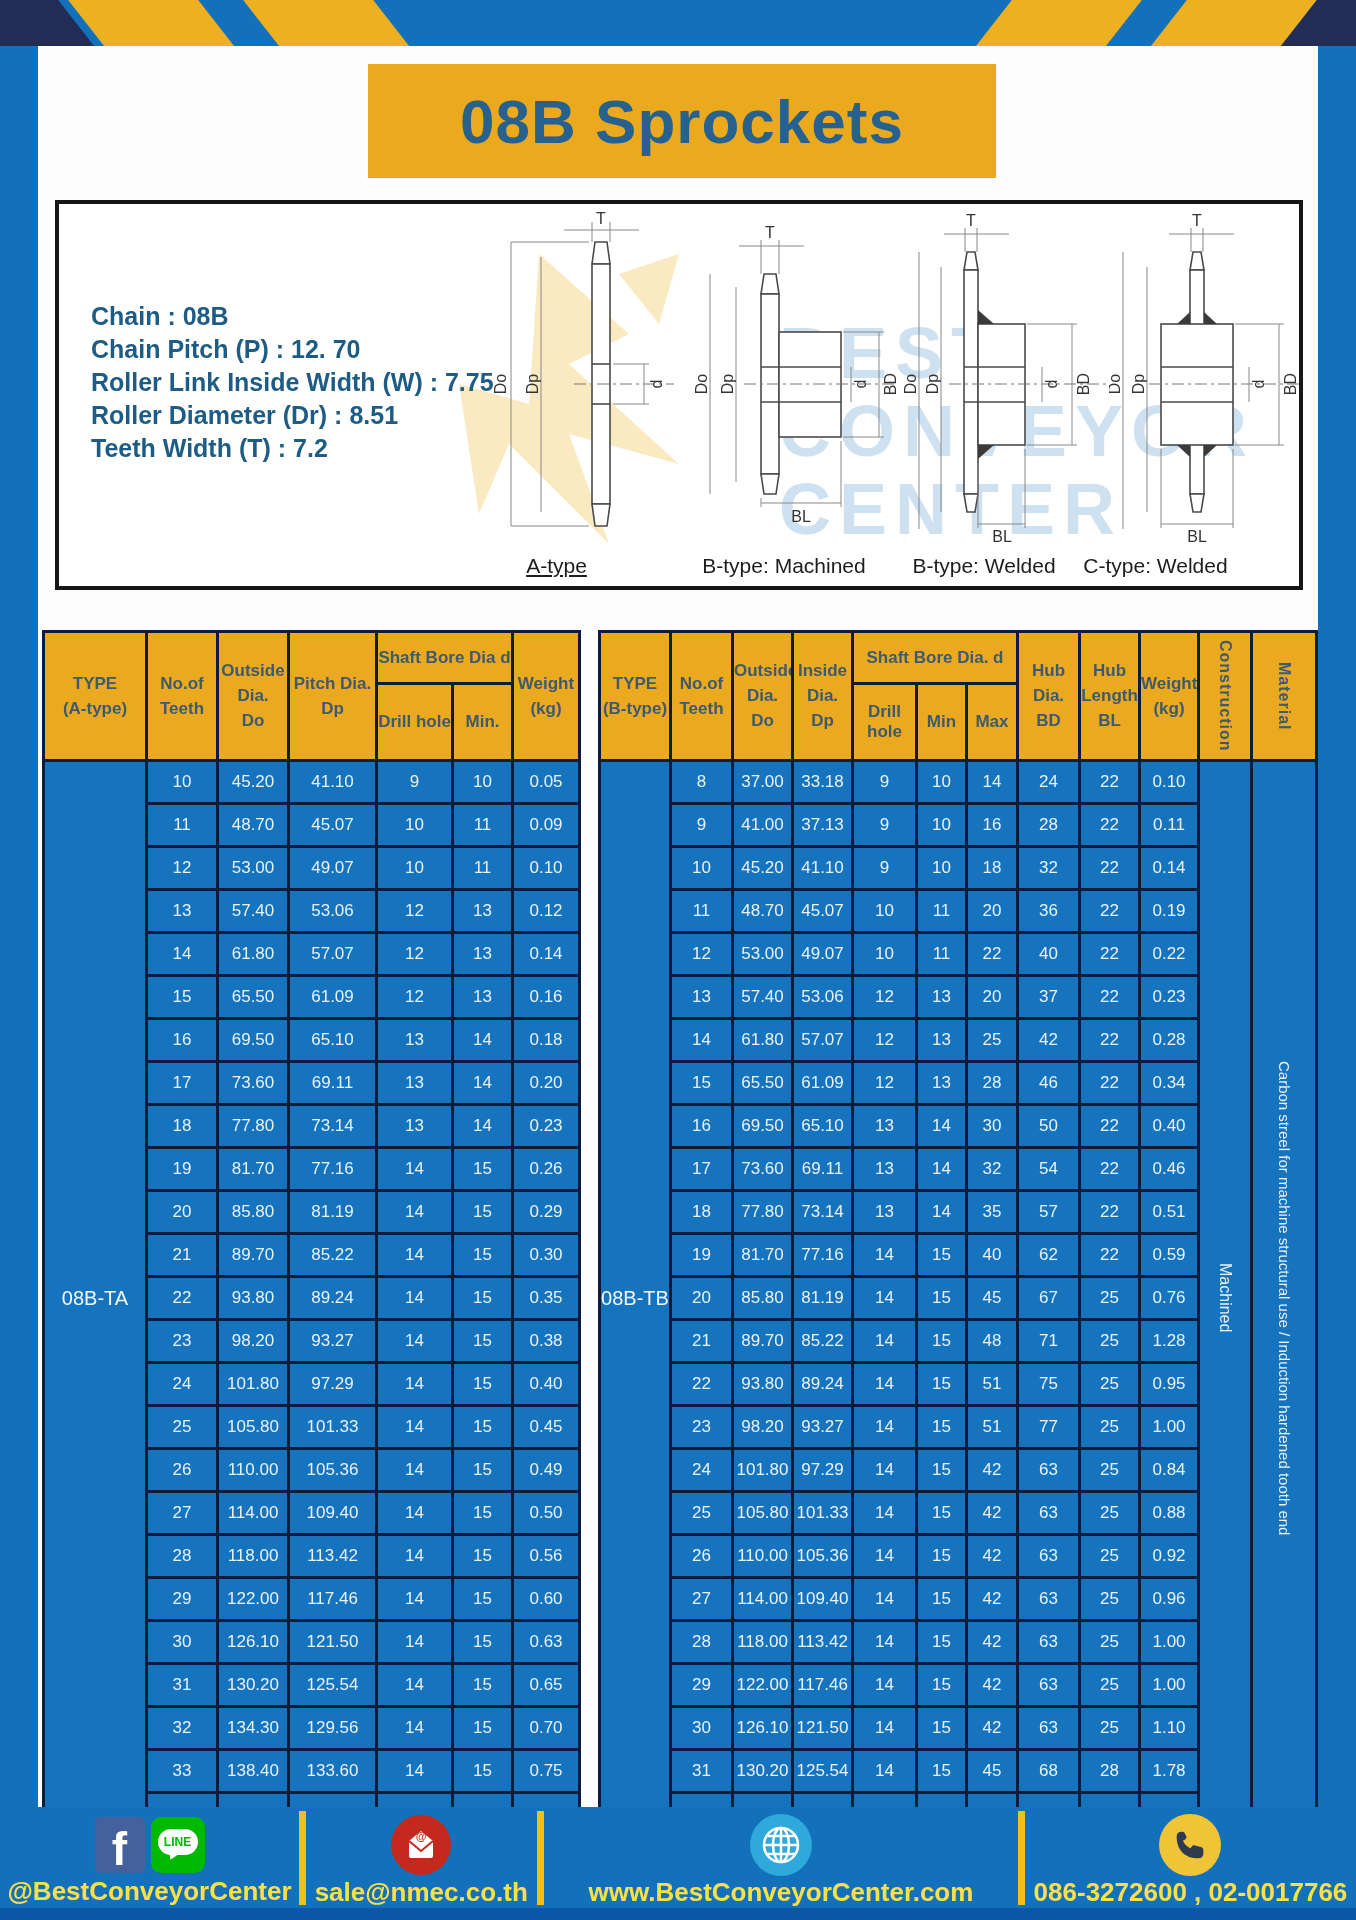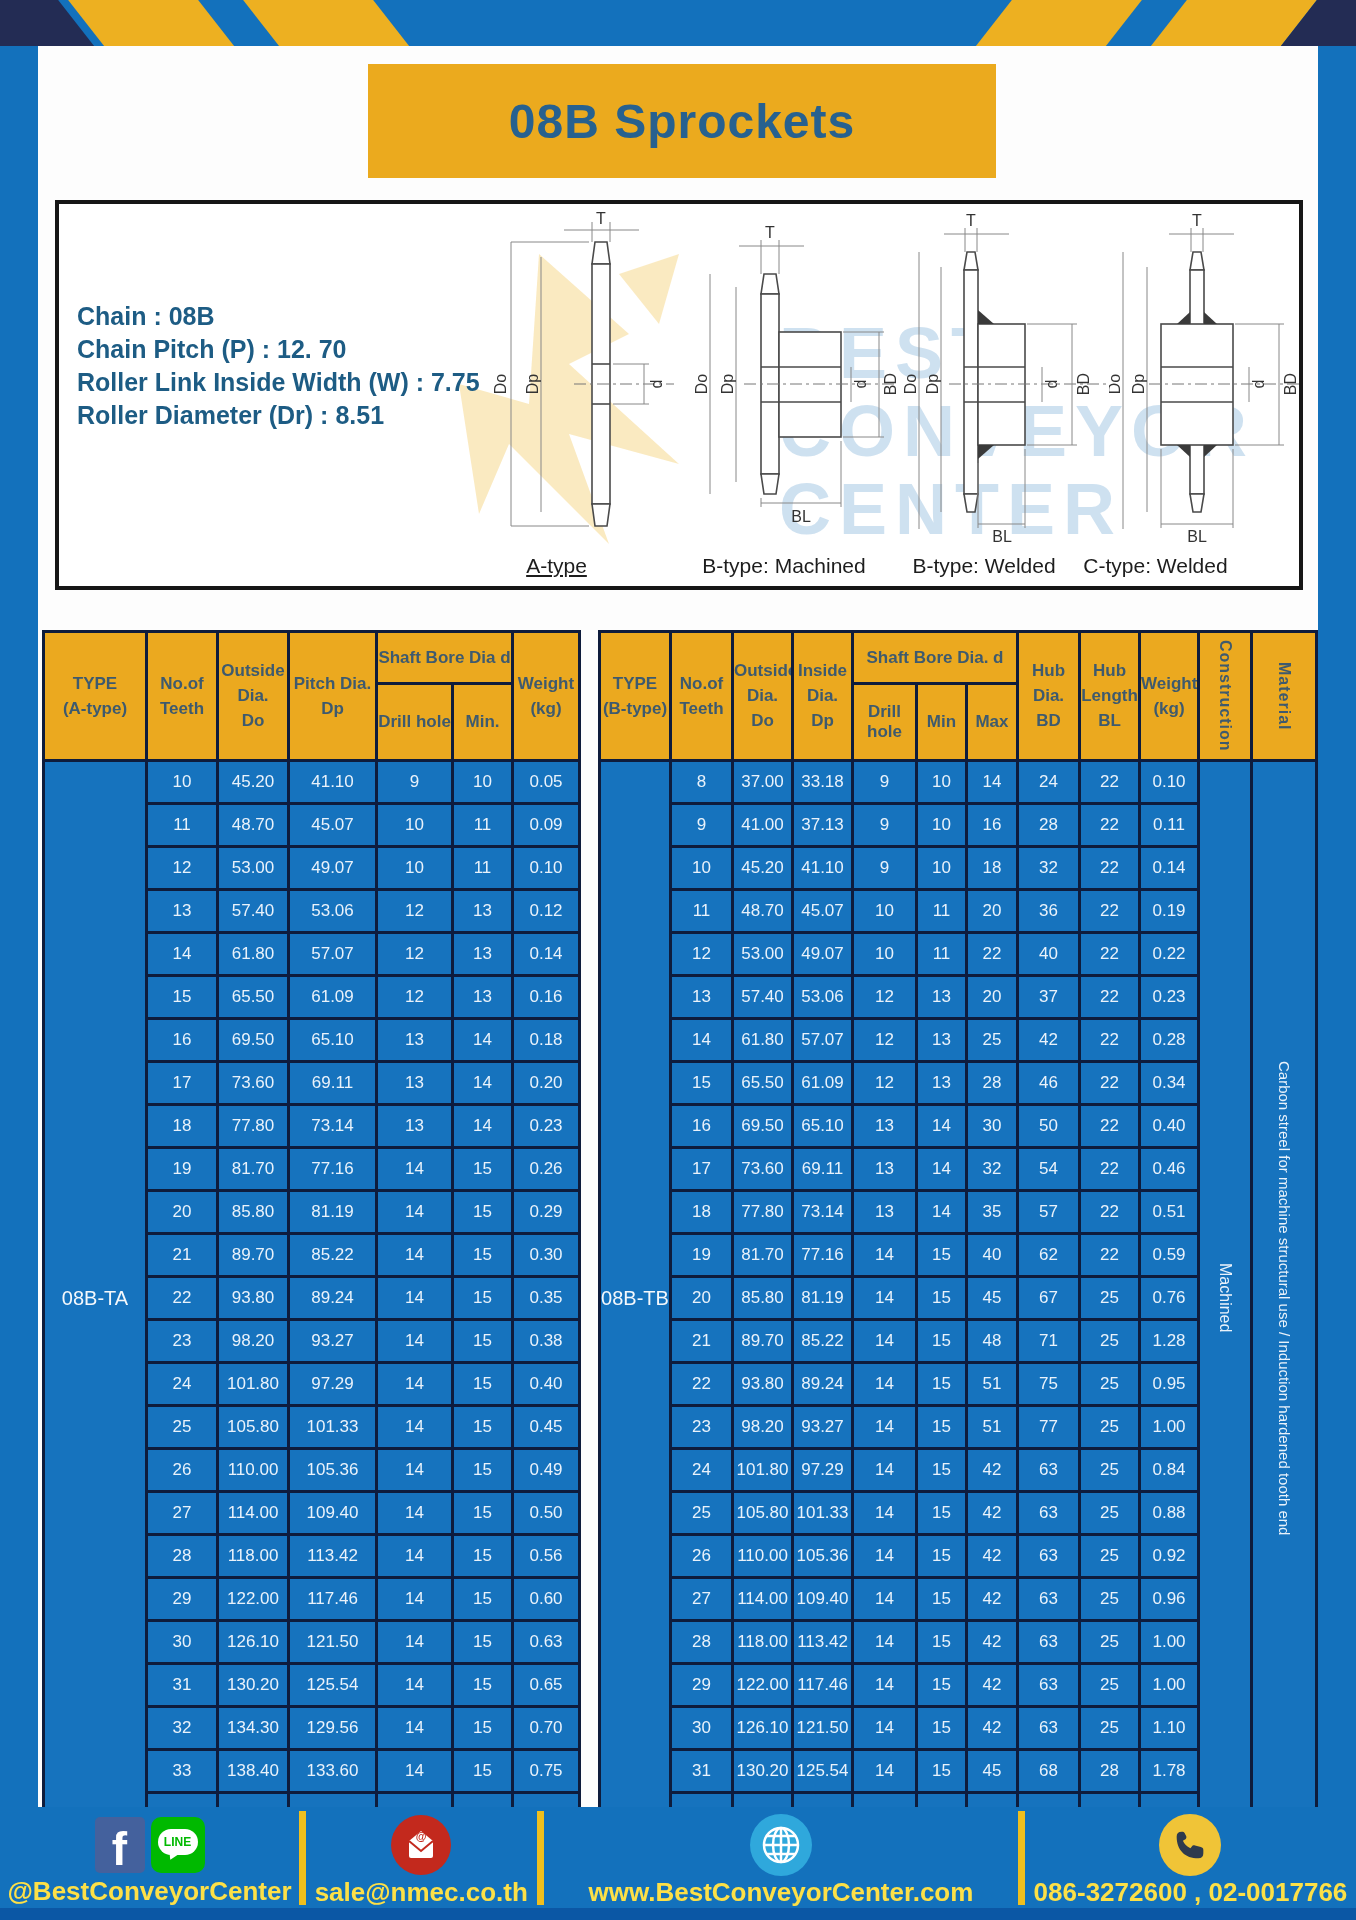--- a/index.html
+++ b/index.html
@@ -12,28 +12,28 @@
   .tb-stripe{position:absolute;top:-4px;height:54px;transform-origin:0 0;}
   .tb-left{transform:skewX(38deg);}
   .tb-right{transform:skewX(-38deg);}
   .tb-yellow{background:#EDB021;}
   .tb-navy{background:#232C54;}
   
   .page-panel{position:absolute;left:38px;top:46px;width:1280px;height:1761px;background:#FDFDFD;}
   
   .title-box{position:absolute;left:368px;top:64px;width:628px;height:114px;background:#EBAA1E;
     display:flex;align-items:center;justify-content:center;}
-  .title-text{font-size:48px;font-weight:bold;color:#27618F;letter-spacing:1px;}
+  .title-text{font-size:62px;font-weight:bold;color:#27618F;letter-spacing:1px;}
   
   .diagram-panel{position:absolute;left:55px;top:200px;width:1248px;height:390px;background:#fff;
     border:4px solid #161616;box-sizing:border-box;overflow:hidden;}
   .wm-bird{position:absolute;left:360px;top:10px;opacity:.55;}
   .wm-text{position:absolute;left:720px;top:110px;font-weight:bold;font-size:72px;line-height:78px;
     letter-spacing:8px;color:rgba(125,175,215,0.38);font-stretch:condensed;}
-  .specs{position:absolute;left:18px;top:96px;}
+  .specs{position:absolute;left:32px;top:96px;}
   .spec-line{font-size:25px;font-weight:bold;color:#1D5C84;line-height:33px;white-space:nowrap;}
   .diag{position:absolute;top:8px;}
   .diag svg{display:block;}
   .dim{font-size:16px;fill:#333;font-weight:normal;}
   .dline{stroke:#888;stroke-width:1;}
   .shape{stroke:#4a4a4a;stroke-width:1.6;fill:#ffffff;}
   .weld{fill:#3a3a3a;stroke:none;}
   .cline{stroke:#777;stroke-width:1;stroke-dasharray:12 4 3 4;}
   .caption{position:absolute;top:350px;font-size:21px;color:#1d1d1d;text-align:center;}
   
@@ -100,20 +100,21 @@
     <div>BEST</div>
     <div>CONVEYOR</div>
     <div>CENTER</div>
   </div>
 
   <div class="specs">
     <div class="spec-line">Chain : 08B</div>
     <div class="spec-line">Chain Pitch (P) : 12. 70</div>
     <div class="spec-line">Roller Link Inside Width (W) : 7.75</div>
     <div class="spec-line">Roller Diameter (Dr) : 8.51</div>
+    <div class="spec-line">Teeth Width (T) : 7.2</div>
   </div>
 
   <div class="diag" style="left:430px;">
     <svg width="200" height="340" viewBox="0 0 200 340">
       <line class="dline" x1="75" y1="18" x2="150" y2="18"></line>
       <text class="dim" x="112" y="12" text-anchor="middle">T</text>
       <line class="dline" x1="103" y1="30" x2="103" y2="10"></line>
         <line class="dline" x1="121" y1="30" x2="121" y2="10"></line>
       <line class="dline" x1="22" y1="30" x2="22" y2="314"></line>
       <line class="dline" x1="22" y1="30" x2="100" y2="30"></line>

